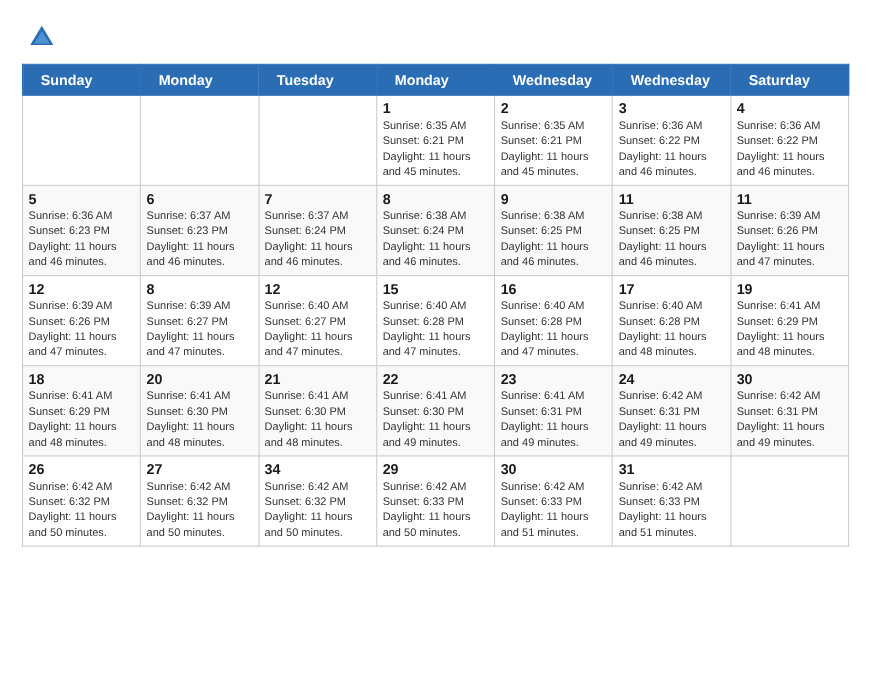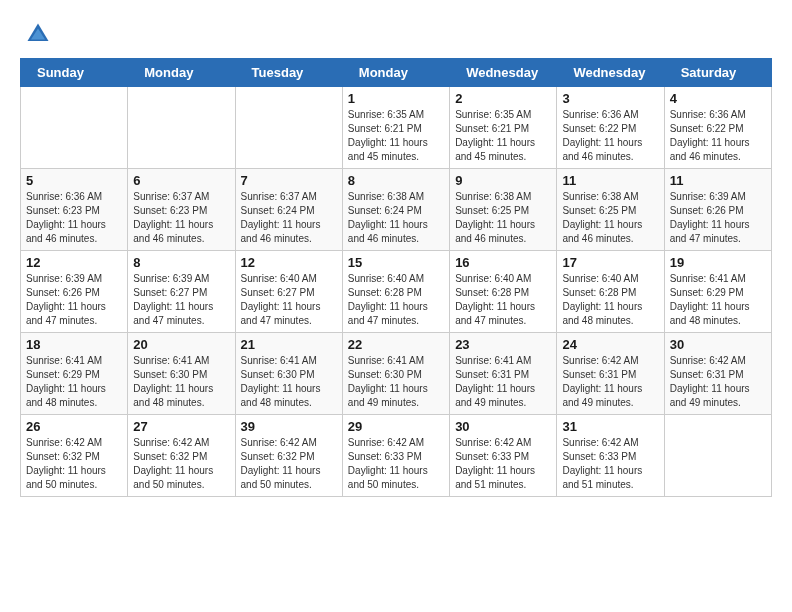--- a/index.html
+++ b/index.html
@@ -325,21 +325,21 @@
 and 50 minutes.</div>
           </td>
           <td>
             <div class="day-num">27</div>
             <div class="day-info" style="white-space: pre-line;">Sunrise: 6:42 AM
 Sunset: 6:32 PM
 Daylight: 11 hours
 and 50 minutes.</div>
           </td>
           <td>
-            <div class="day-num">39</div>
+            <div class="day-num">34</div>
             <div class="day-info" style="white-space: pre-line;">Sunrise: 6:42 AM
 Sunset: 6:32 PM
 Daylight: 11 hours
 and 50 minutes.</div>
           </td>
           <td>
             <div class="day-num">29</div>
             <div class="day-info" style="white-space: pre-line;">Sunrise: 6:42 AM
 Sunset: 6:33 PM
 Daylight: 11 hours

